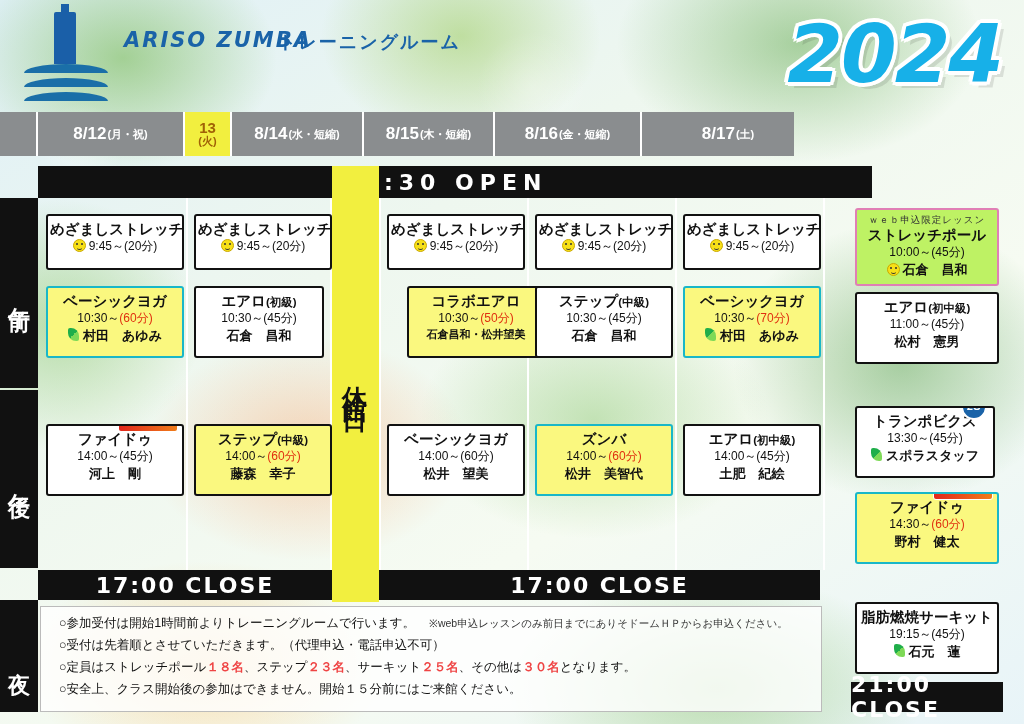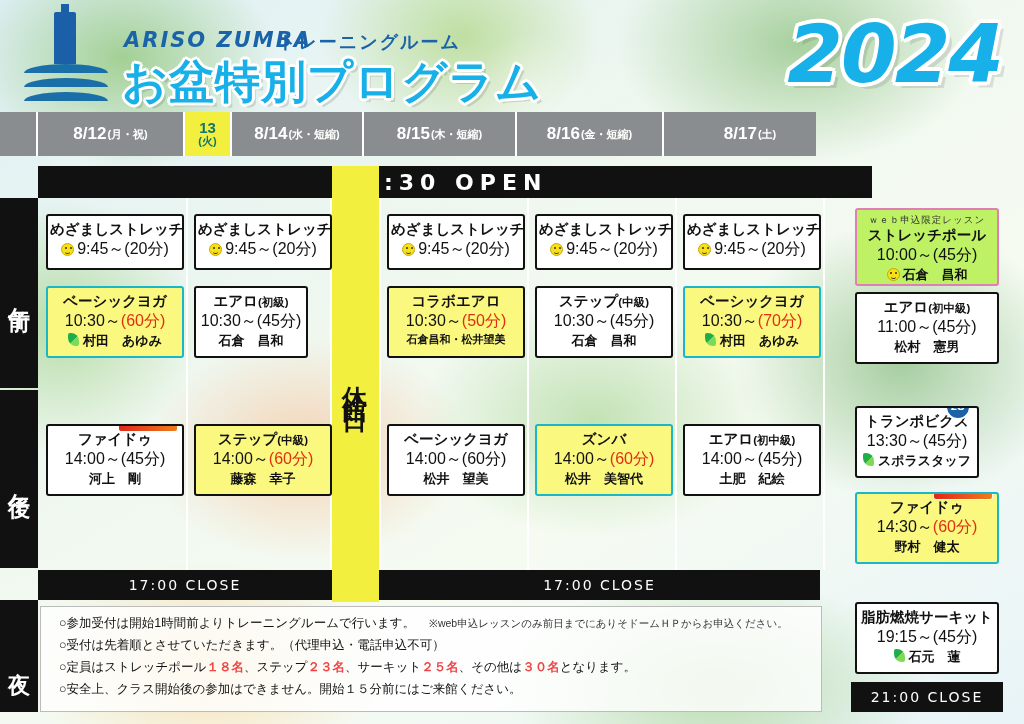--- a/index.html
+++ b/index.html
@@ -77,31 +77,31 @@
   
   .dayrow { position:absolute; left:0; top:112px; width:1024px; height:44px; display:flex; }
   .daycell {
     background:#8a8d8f; color:#fff;
     display:flex; align-items:center; justify-content:center;
     border-right:2px solid #fff;
     font-size:17px; font-weight:bold;
     white-space:nowrap;
   }
   .daycell .sub { font-size:11px; font-weight:bold; margin-left:1px; }
-  .daycell.closedday { background:#f2ef3f; color:#0f766e; flex-direction:column; line-height:1.05; }
+  .daycell.closedday { background:#f2ef3f; color:#a16207; flex-direction:column; line-height:1.05; }
   .daycell.closedday .d { font-size:15px; font-weight:bold; }
   .daycell.closedday .sub { font-size:11px; margin:0; }
 
   
   .c-left   { width:38px; }
   .c-d1     { width:147px; }
   .c-d2     { width:147px; }
   .c-d3     { width:47px; }
   .c-d4     { width:132px; }
-  .c-d5     { width:153px;text-align:center; }
+  .c-d5     { width:131px;text-align:center; }
   .c-d6     { width:147px; }
   .c-d7     { width:152px; }
 
   
   .openbar {
     position:absolute; left:38px; top:166px; width:834px; height:32px;
     background:#111; color:#fff;
     display:flex; align-items:center; justify-content:center;
     font-family:"DejaVu Sans", sans-serif;
     font-size:22px; font-weight:bold; letter-spacing:6px;
@@ -136,21 +136,21 @@
     background:#fff;
     border:2px solid #111;
     border-radius:3px;
     text-align:center;
     padding:4px 2px 3px;
     line-height:1.25;
     overflow:hidden;
   }
   .card .cname { font-size:14.5px; font-weight:bold; color:#111; white-space:nowrap; }
   .card .cname small { font-size:11.5px; font-weight:bold; }
-  .card .ctime { font-size:16px; color:#111; margin-top:1px; white-space:nowrap; }
+  .card .ctime { font-size:12px; color:#111; margin-top:1px; white-space:nowrap; }
   .card .cins { font-size:13px; font-weight:bold; color:#111; margin-top:2px; white-space:nowrap; }
   .card.hl { background:#faf87f; }
   .card.teal { border-color:#19b7c8; }
   .card.pink { background:#bef264; border-color:#e07fb5; }
   .card .red { color:#e03010; }
   .badge-web { font-size:9.5px; color:#333; letter-spacing:1px; }
 
   .smiley { display:inline-block; width:13px; height:13px; border-radius:50%;
             background:#f7e017; border:1px solid #caa800; vertical-align:-2px; margin-right:3px;
             position:relative; }
@@ -185,21 +185,21 @@
     font-size:11px; font-weight:bold; font-style:italic;
     display:flex; align-items:center; justify-content:center;
     border:2px solid #fff;
   }
 
   
   .closebar {
     position:absolute; background:#111; color:#fff;
     display:flex; align-items:center; justify-content:center;
     font-family:"DejaVu Sans", sans-serif;
-    font-size:14px; font-weight:normal; letter-spacing:2px;
+    font-size:22px; font-weight:bold; letter-spacing:2px;
   }
   #close-left  { left:38px;  top:570px; width:294px; height:30px; }
   #close-mid   { left:379px; top:570px; width:441px; height:30px; }
   #close-right { left:851px; top:682px; width:152px; height:30px; }
 
   
   .notes {
     position:absolute; left:40px; top:606px; width:782px; height:106px;
     background:rgba(255,255,255,.80);
     border:1px solid #bbb;
@@ -221,21 +221,20 @@
 
   <div class="header">
     <div class="logo">
       <div class="tower"></div>
       <div class="wave w1"></div>
       <div class="wave w2"></div>
       <div class="wave w3"></div>
     </div>
     <div class="brand-en">ARISO ZUMBA</div>
     <div class="brand-jp">トレーニングルーム</div>
-    <div class="title-main">お盆特別プログラム</div>
     <div class="year">2024</div>
   </div>
 
   <div class="dayrow">
     <div class="c-left" style="background:#8a8d8f;border-right:2px solid #fff;"></div>
     <div class="daycell c-d2">
       <span>8/12</span>
         <span class="sub">(月・祝)</span>
     </div>
     <div class="daycell closedday c-d3">
@@ -292,36 +291,36 @@
     <div class="fido-badge">FIGHT DO</div>
     <div class="cname">ファイドゥ</div>
     <div class="ctime"><span>14:00～</span><span>(45分)</span></div>
     <div class="cins">河上　剛</div>
   </div>
 
   <div class="card" style="left:194px; top:214px; width:138px; height:56px;">
     <div class="cname">めざましストレッチ</div>
     <div class="ctime"><span class="smiley"></span><span>9:45～</span><span>(20分)</span></div>
   </div>
-  <div class="card" style="left:194px; top:286px; width:114px; height:72px;">
+  <div class="card" style="left:194px; top:286px; width:130px; height:72px;">
     <div class="cname"><span>エアロ</span><small>(初級)</small></div>
     <div class="ctime"><span>10:30～</span><span>(45分)</span></div>
     <div class="cins">石倉　昌和</div>
   </div>
   <div class="card hl" style="left:194px; top:424px; width:138px; height:72px;">
     <div class="cname"><span>ステップ</span><small>(中級)</small></div>
     <div class="ctime"><span>14:00～</span><span class="red">(60分)</span></div>
     <div class="cins">藤森　幸子</div>
   </div>
 
   <div class="card" style="left:387px; top:214px; width:138px; height:56px;">
     <div class="cname">めざましストレッチ</div>
     <div class="ctime"><span class="smiley"></span><span>9:45～</span><span>(20分)</span></div>
   </div>
-  <div class="card hl" style="left:387px; top:286px; width:138px; height:72px;">
+  <div class="card hl" style="left:407px; top:286px; width:138px; height:72px;">
     <div class="cname">コラボエアロ</div>
     <div class="ctime"><span>10:30～</span><span class="red">(50分)</span></div>
     <div class="cins" style="font-size:11px;">石倉昌和・松井望美</div>
   </div>
   <div class="card" style="left:387px; top:424px; width:138px; height:72px;">
     <div class="cname">ベーシックヨガ</div>
     <div class="ctime"><span>14:00～</span><span>(60分)</span></div>
     <div class="cins">松井　望美</div>
   </div>
 
@@ -362,21 +361,21 @@
     <div class="ctime"><span>10:00～</span><span>(45分)</span></div>
     <div class="cins"><span class="smiley"></span><span>石倉　昌和</span></div>
   </div>
 
   <div class="card" style="left:855px; top:292px; width:144px; height:72px;">
     <div class="cname"><span>エアロ</span><small>(初中級)</small></div>
     <div class="ctime"><span>11:00～</span><span>(45分)</span></div>
     <div class="cins">松村　憲男</div>
   </div>
 
-  <div class="card" style="left:855px; top:406px; width:124px; height:72px;">
+  <div class="card" style="left:855px; top:406px; width:140px; height:72px;">
     <div class="trampo-badge">2S</div>
     <div class="cname">トランポビクス</div>
     <div class="ctime"><span>13:30～</span><span>(45分)</span></div>
     <div class="cins"><span class="leafmark"></span><span>スポラスタッフ</span></div>
   </div>
 
   <div class="card hl teal" style="left:855px; top:492px; width:144px; height:72px;">
     <div class="fido-badge">FIGHT DO</div>
     <div class="cname">ファイドゥ</div>
     <div class="ctime"><span>14:30～</span><span class="red">(60分)</span></div>

